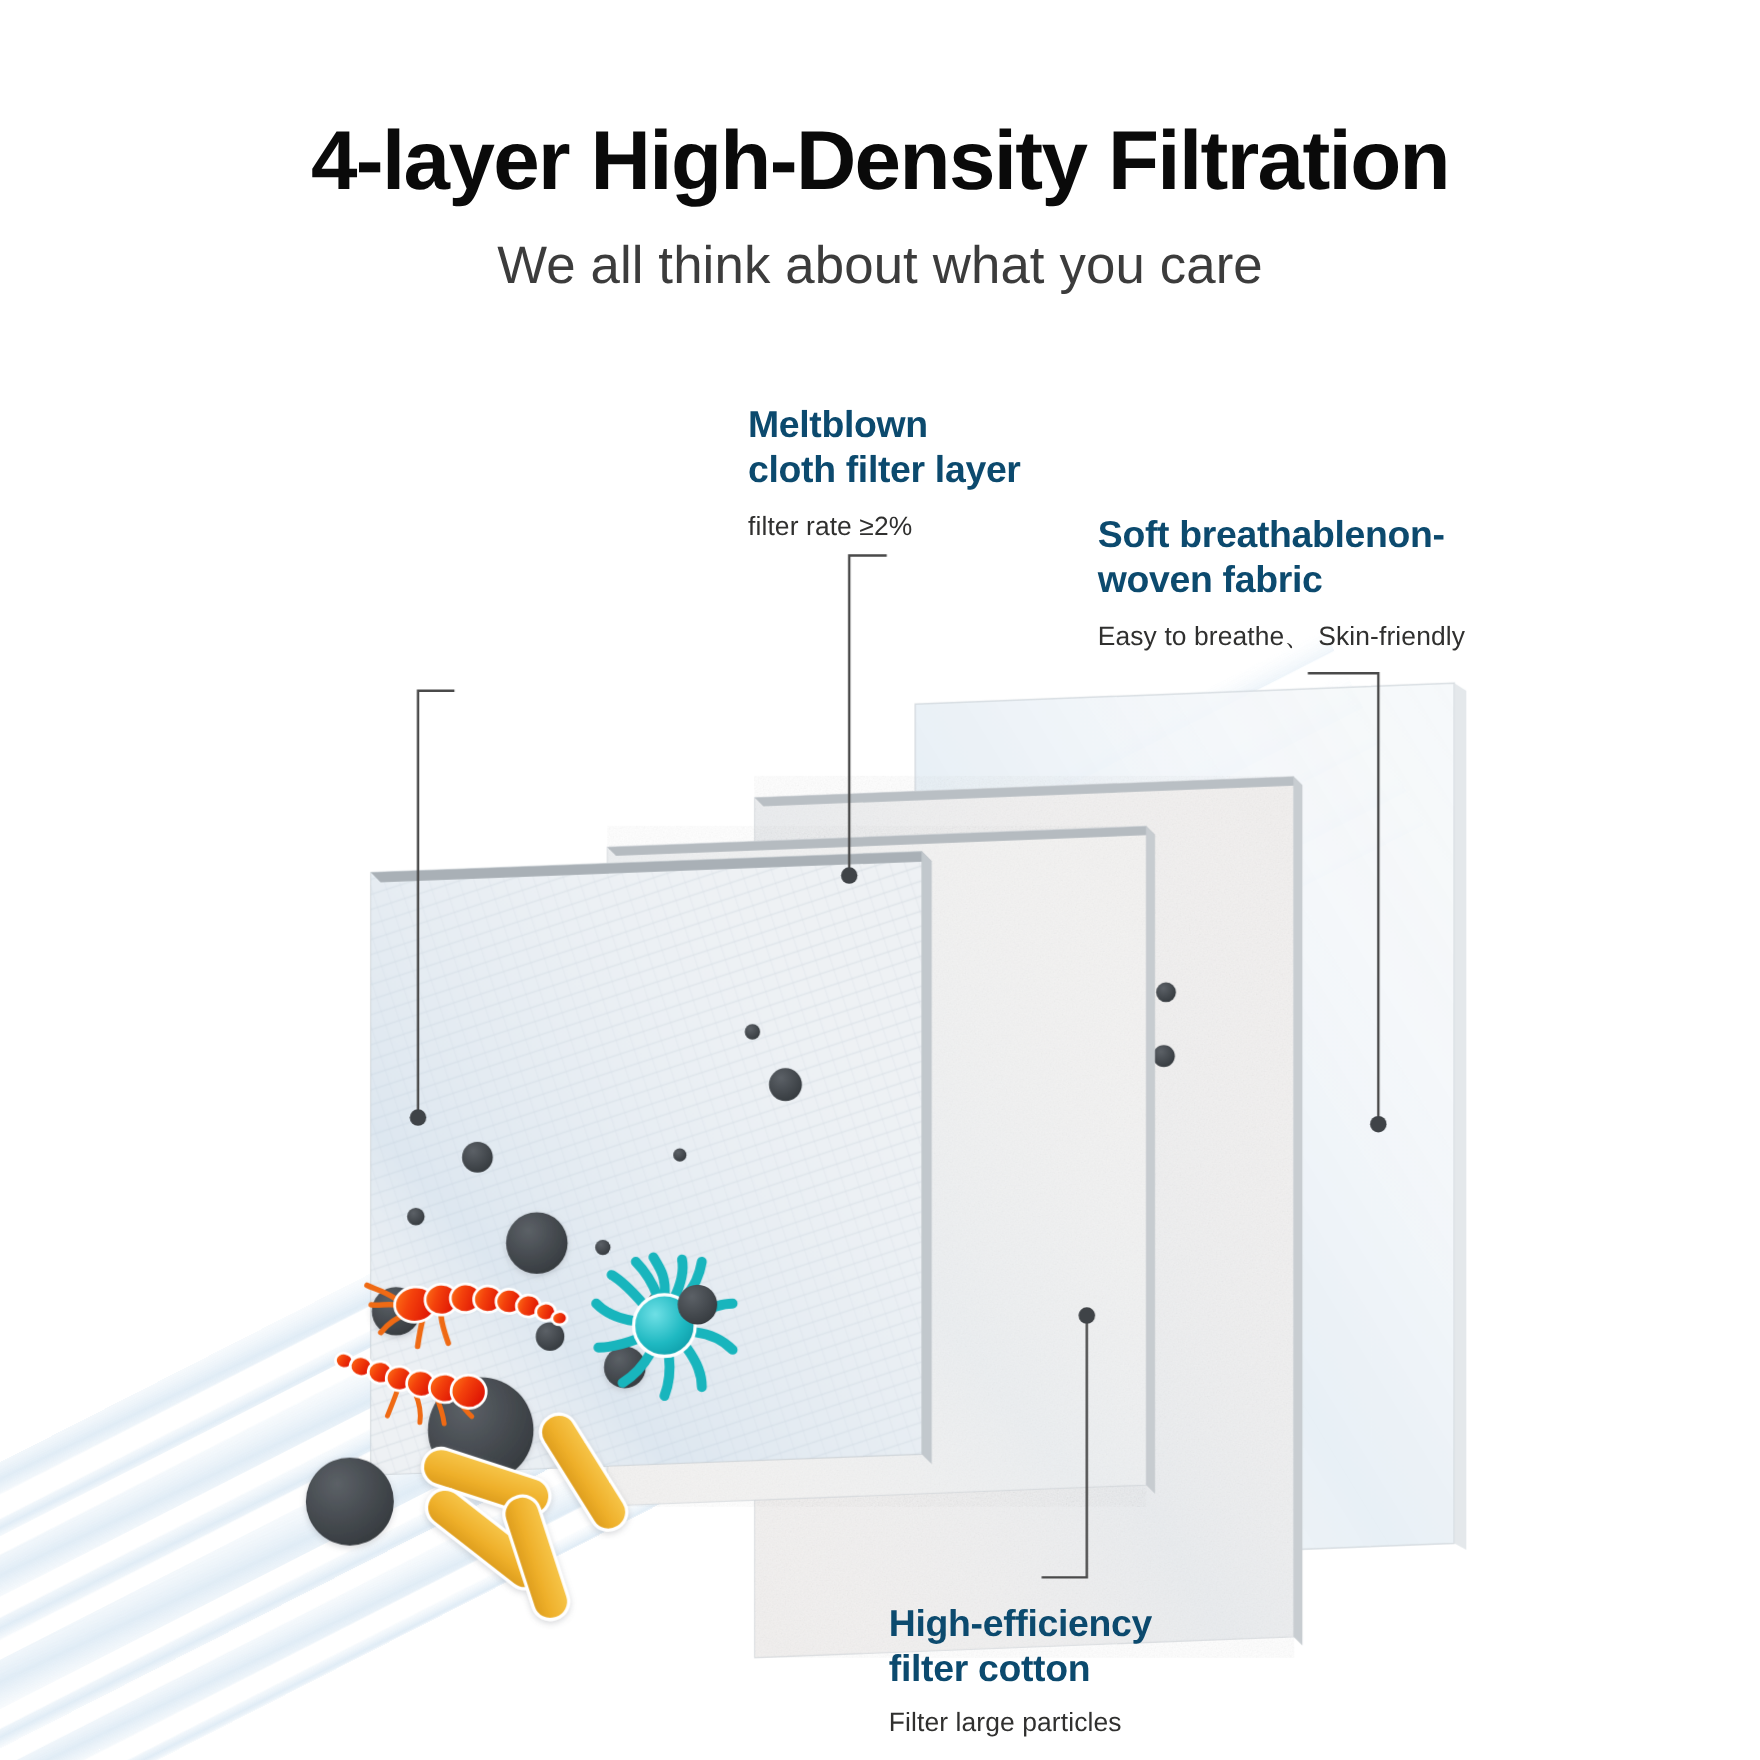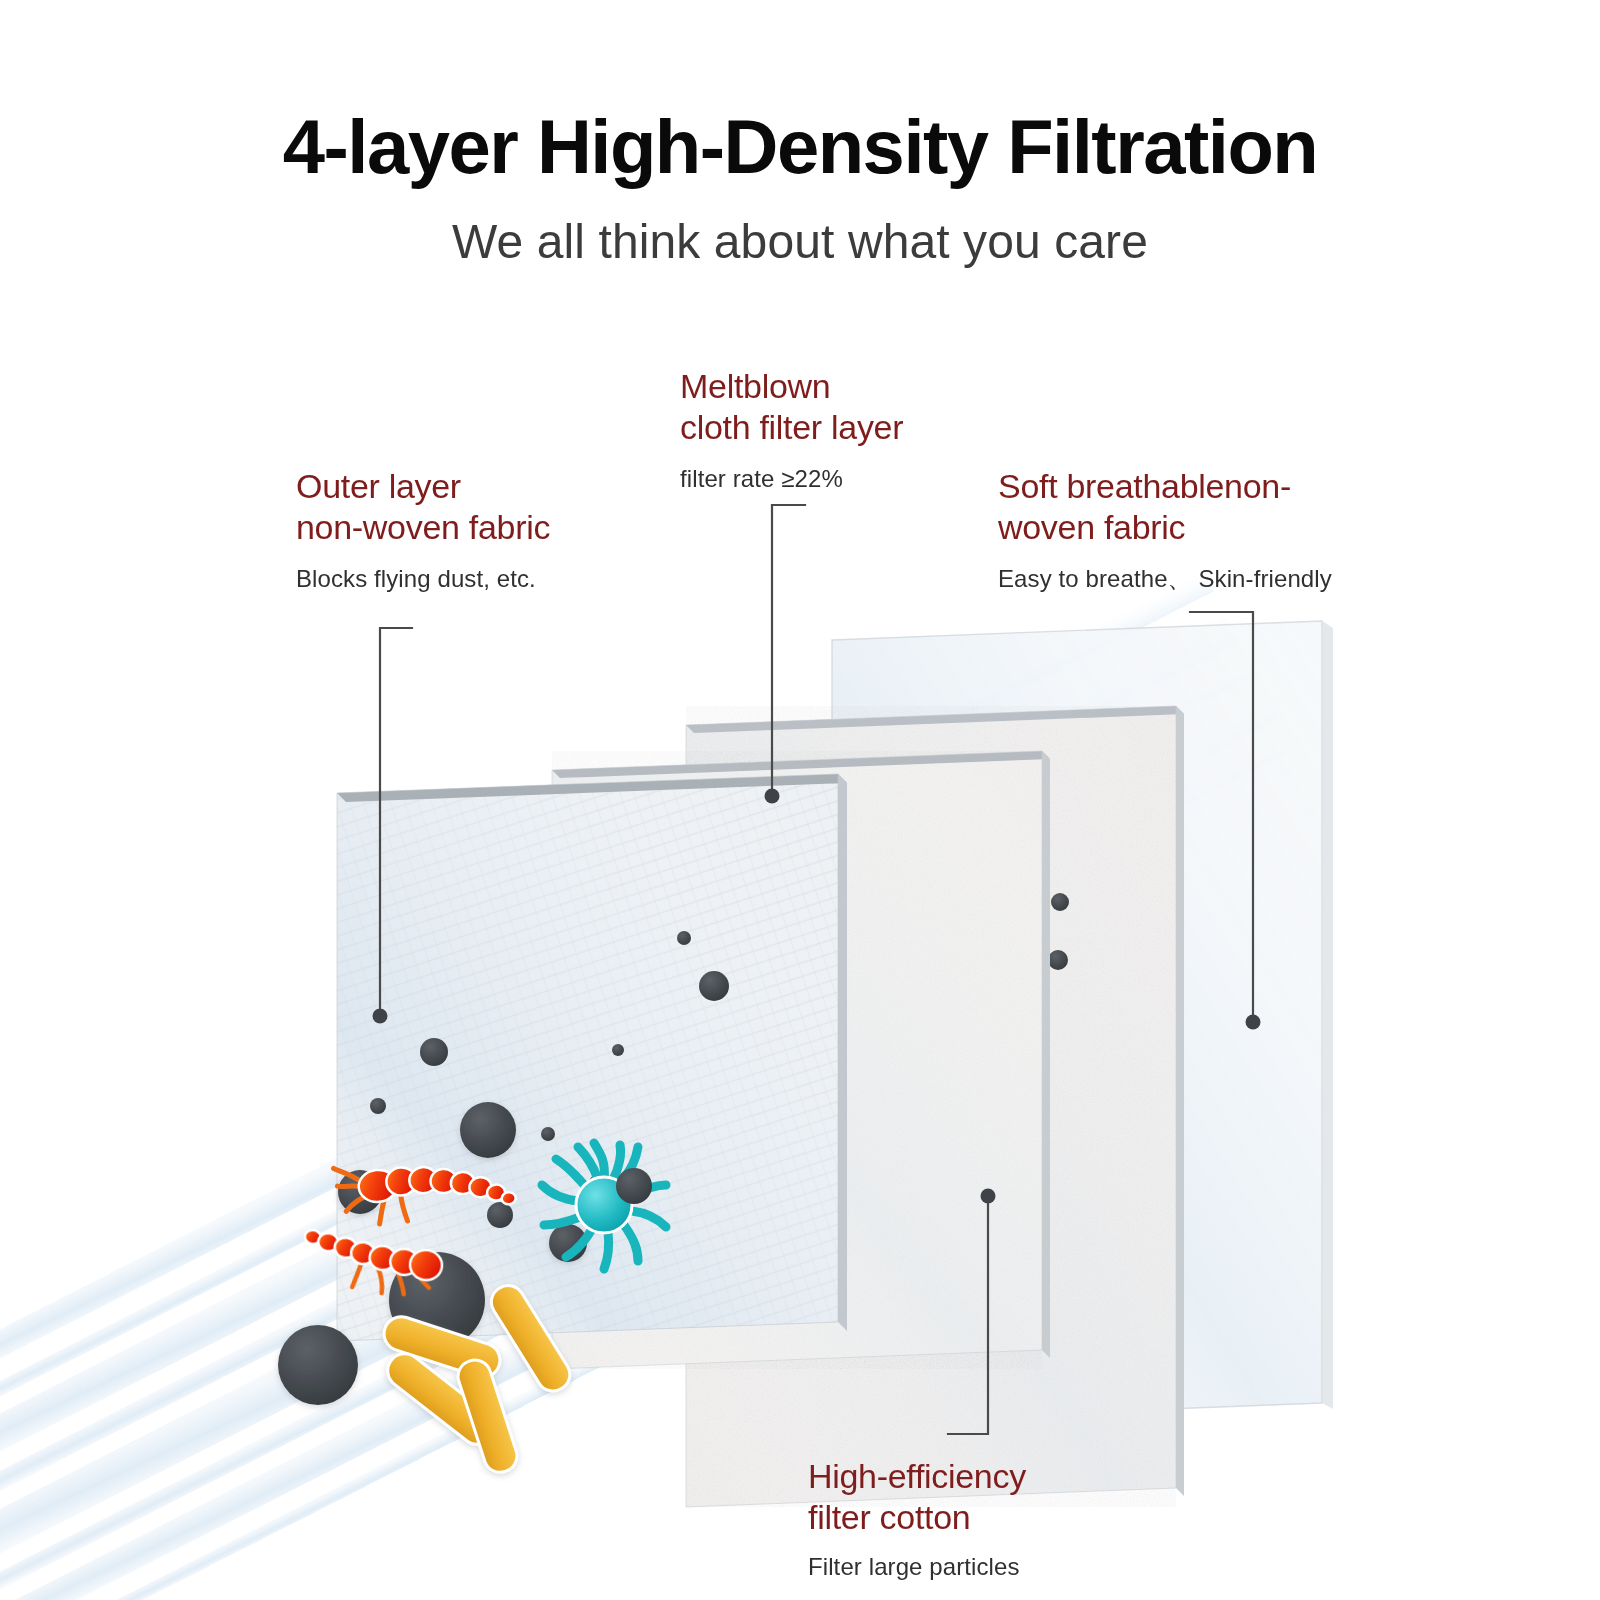--- a/index.html
+++ b/index.html
@@ -24,21 +24,21 @@
     margin:0;padding-top:26px;letter-spacing:0.1px;
   }
 
   
   #scene{position:absolute;left:0;top:0;width:1600px;height:1600px;}
   #scene svg{position:absolute;left:0;top:0;}
 
   
   .callout{position:absolute;}
   .callout .c-title{
-    color:#7f1d1d;font-weight:normal;font-size:34px;line-height:1.22;
+    color:#0c4a6e;font-weight:bold;font-size:34px;line-height:1.22;
     letter-spacing:-0.3px;white-space:pre-line;margin:0;
   }
   .callout .c-sub{
     color:#30302f;font-weight:normal;font-size:24px;line-height:1.3;
     margin:0;padding-top:14px;letter-spacing:0.1px;
   }
   #callout-outer{left:296px;top:466px;}
   #callout-meltblown{left:680px;top:366px;}
   #callout-soft{left:998px;top:466px;}
   #callout-cotton{left:808px;top:1456px;}
@@ -283,30 +283,25 @@
         </g>
 
         <g>
           <path d="M988 1196 L988 1434 L948 1434"></path>
           <circle cx="988" cy="1196" r="7.5" fill="#3f4347" stroke="none"></circle>
         </g>
       </g>
     </svg>
   </div>
 
-  <div class="callout" id="callout-outer">
-    <p class="c-title">Outer layer
-non-woven fabric</p>
-    <p class="c-sub">Blocks flying dust, etc.</p>
-  </div>
 
   <div class="callout" id="callout-meltblown">
     <p class="c-title">Meltblown
 cloth filter layer</p>
-    <p class="c-sub">filter rate ≥22%</p>
+    <p class="c-sub">filter rate ≥2%</p>
   </div>
 
   <div class="callout" id="callout-soft">
     <p class="c-title">Soft breathablenon-
 woven fabric</p>
     <p class="c-sub">Easy to breathe、 Skin-friendly</p>
   </div>
 
   <div class="callout" id="callout-cotton">
     <p class="c-title">High-efficiency

